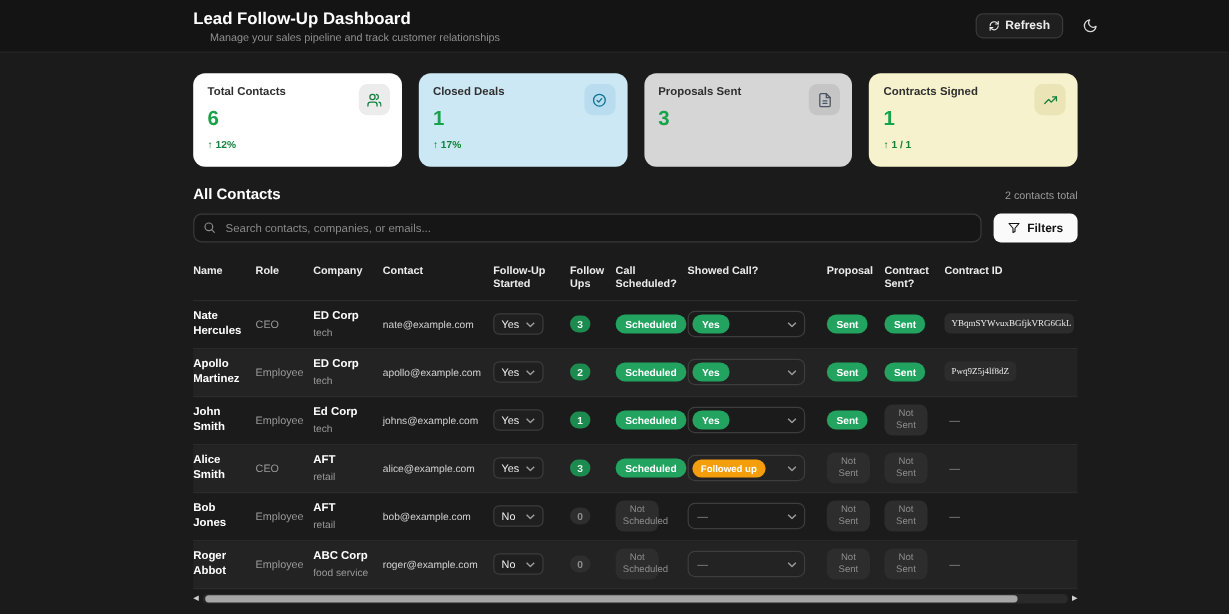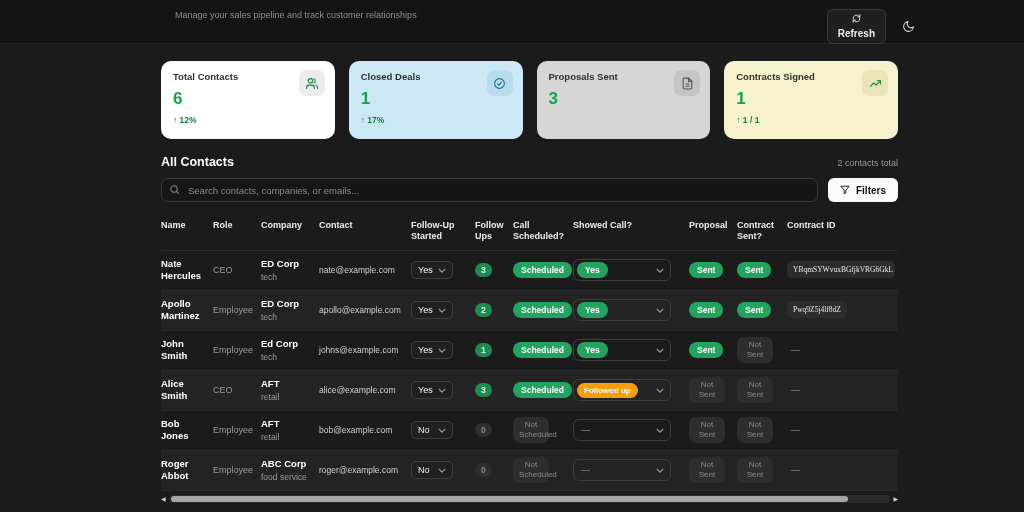--- a/index.html
+++ b/index.html
@@ -7,21 +7,21 @@
   body {
     width:1024px; height:512px; overflow:hidden;
     background:#1b1b1b; color:#e5e5e5;
     font-family:"Liberation Sans", sans-serif;
   }
   
   .topbar { position:relative; background:#141414; border-bottom:1px solid #262626; padding:7px 0 9px 161px; height:44px; }
   .page-title { font-size:14px; font-weight:700; color:#fff; }
   .page-subtitle { font-size:9px; color:#8f8f8f; margin-top:3px;padding-left:14px; }
   .topbar-actions { position:absolute; right:104px; top:9px; display:flex; align-items:center; gap:10px; }
-  .refresh-btn { display:flex; align-items:center; gap:5px; background:#1f1f1f; border:1px solid #3a3a3a; color:#ececec; font-size:10px; font-weight:600; padding:4px 10px; border-radius:6px; cursor:pointer; font-family:inherit;flex-direction:column; }
+  .refresh-btn { display:flex; align-items:center; gap:5px; background:#1f1f1f; border:1px solid #3a3a3a; color:#ececec; font-size:10px; font-weight:600; padding:4px 10px; border-radius:6px; cursor:pointer; font-family:inherit; }
   .theme-btn { width:24px; height:24px; border-radius:50%; background:transparent; border:none; color:#d8d8d8; display:flex; align-items:center; justify-content:center; cursor:pointer; }
   
   .cards { display:grid; grid-template-columns:repeat(4,1fr); gap:14px; width:737px; margin:17px 0 0 161px; }
   .card { position:relative; border-radius:10px; padding:10px 12px; height:78px; color:#1f2937; }
   .card-label { font-size:9.5px; font-weight:600; color:#2f2f2f; }
   .card-icon { position:absolute; top:9px; right:10px; width:26px; height:26px; border-radius:7px; display:flex; align-items:center; justify-content:center; }
   .card-value { font-size:17px; font-weight:700; color:#16a34a; margin-top:7px; }
   .card-delta { font-size:8.5px; font-weight:600; color:#15803d; margin-top:6px; }
   
   .section-head { display:flex; justify-content:space-between; align-items:baseline; width:737px; margin:16px 0 0 161px; }
@@ -58,20 +58,21 @@
   .hscroll { display:flex; align-items:center; gap:3px; width:737px; margin:4px 0 0 161px; }
   .scroll-arrow { font-size:6px; color:#cfcfcf; cursor:pointer; line-height:1; }
   .scroll-track { flex:1; height:8px; background:#2a2a2a; border-radius:4px; position:relative; }
   .scroll-thumb { position:absolute; left:2px; right:42px; top:1px; bottom:1px; background:#a6a6a6; border-radius:3px; cursor:pointer; }
   svg { display:block; }
 </style>
 </head>
 <body>
 
 <div class="topbar">
+  <div class="page-title">Lead Follow-Up Dashboard</div>
   <div class="page-subtitle">Manage your sales pipeline and track customer relationships</div>
   <div class="topbar-actions">
     <button class="refresh-btn">
       <span>
         <svg width="9" height="9" viewBox="0 0 24 24" fill="none" stroke="#ececec" stroke-width="2.4" stroke-linecap="round">
             <path d="M21 2v6h-6"></path>
             <path d="M3 12a9 9 0 0 1 15.3-6.4L21 8"></path>
             <path d="M3 22v-6h6"></path>
             <path d="M21 12a9 9 0 0 1-15.3 6.4L3 16"></path>
           </svg>

